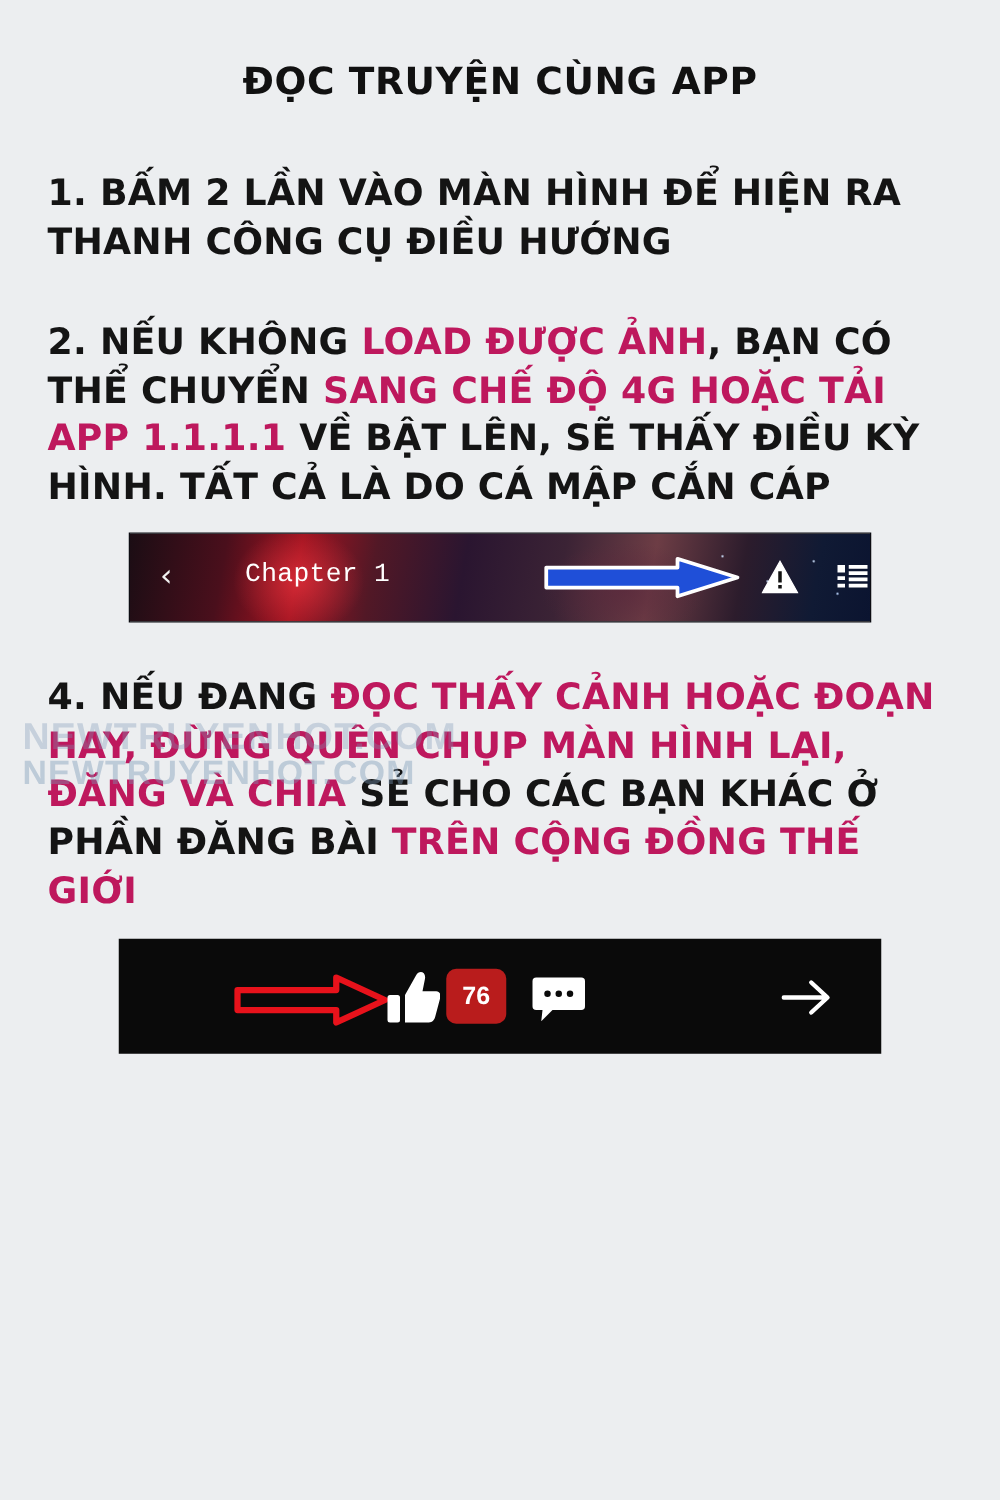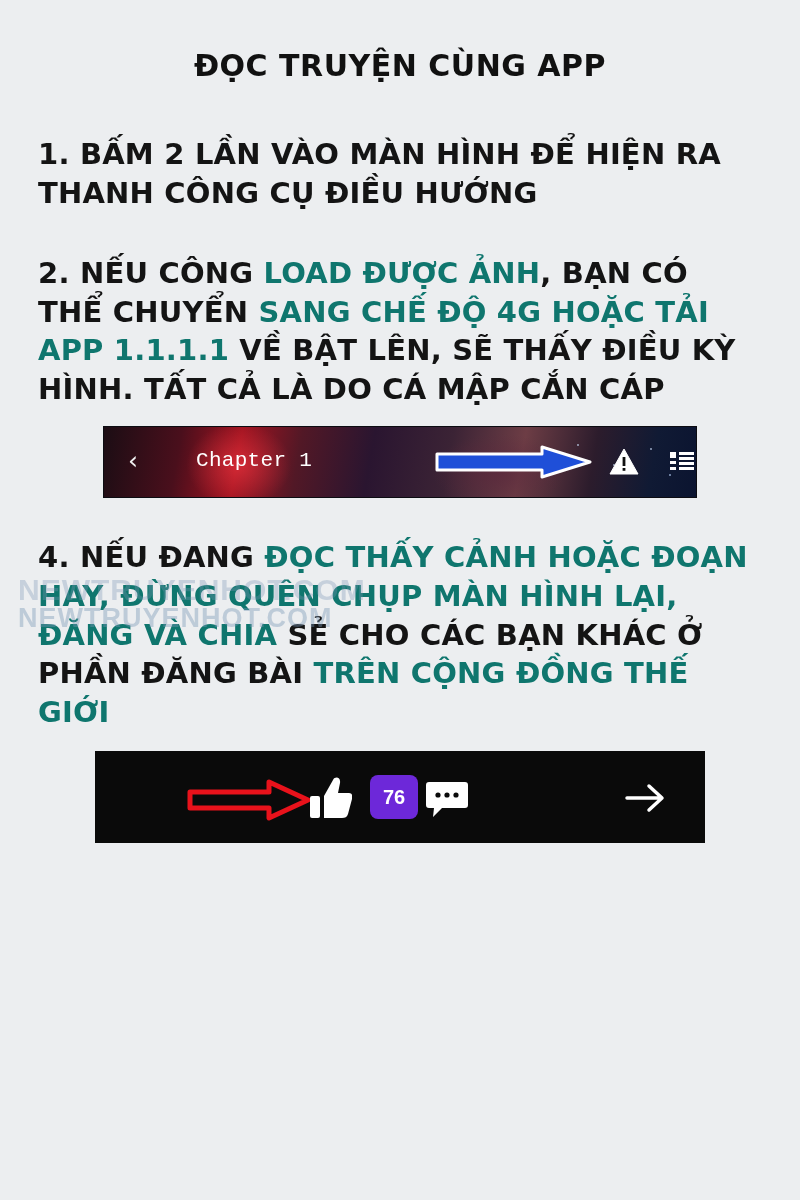--- a/index.html
+++ b/index.html
@@ -31,21 +31,21 @@
     color: #111;
   }
   .block {
     font-size: 29px;
     font-weight: bold;
     line-height: 1.33;
     letter-spacing: 0.2px;
     color: #141414;
   }
   .red {
-    color: #0f766e;
+    color: #be185d;
     margin-top: 40px;
   }
   .b1 { margin-top: 52px; }
   .b2 { margin-top: 42px; }
   .b3 { margin-top: 44px; }
   .b4 { margin-top: 40px; }
   .b5 { margin-top: 42px; }
 
   
   .watermark {
@@ -143,23 +143,23 @@
     left: 92px; top: 26px;
     width: 124px; height: 46px;
   }
   .shot2 .thumb {
     position: absolute;
     left: 213px; top: 25px;
     width: 44px; height: 46px;
   }
   .shot2 .count-pill {
     position: absolute;
-    left: 275px; top: 24px;
+    left: 262px; top: 24px;
     width: 48px; height: 44px;
-    background: #6d28d9;
+    background: #b91c1c;
     border-radius: 8px;
     color: #fff;
     font-family: "Liberation Sans", sans-serif;
     font-size: 20px;
     font-weight: bold;
     display: flex;
     align-items: center;
     justify-content: center;
   }
   .shot2 .chat {
@@ -180,21 +180,21 @@
 
   <div class="title">ĐỌC TRUYỆN CÙNG APP</div>
 
   <div class="block b1">
     <span>1.</span>
     <span>BẤM 2 LẦN VÀO MÀN HÌNH ĐỂ HIỆN RA THANH CÔNG CỤ ĐIỀU HƯỚNG</span>
   </div>
 
   <div class="block b2">
     <span>2.</span>
-    <span>NẾU CÔNG </span><span class="red">LOAD ĐƯỢC ẢNH</span><span>, BẠN CÓ THỂ CHUYỂN </span><span class="red">SANG CHẾ ĐỘ 4G HOẶC TẢI APP 1.1.1.1</span><span> VỀ BẬT LÊN, SẼ THẤY ĐIỀU KỲ HÌNH. TẤT CẢ LÀ DO CÁ MẬP CẮN CÁP</span>
+    <span>NẾU KHÔNG </span><span class="red">LOAD ĐƯỢC ẢNH</span><span>, BẠN CÓ THỂ CHUYỂN </span><span class="red">SANG CHẾ ĐỘ 4G HOẶC TẢI APP 1.1.1.1</span><span> VỀ BẬT LÊN, SẼ THẤY ĐIỀU KỲ HÌNH. TẤT CẢ LÀ DO CÁ MẬP CẮN CÁP</span>
   </div>
 
 
   <div class="watermark">
     <div class="wm1">NEWTRUYENHOT.COM</div>
     <div class="wm2">NEWTRUYENHOT.COM</div>
   </div>
 
   <div class="shot1">
     <div class="glow"></div>

